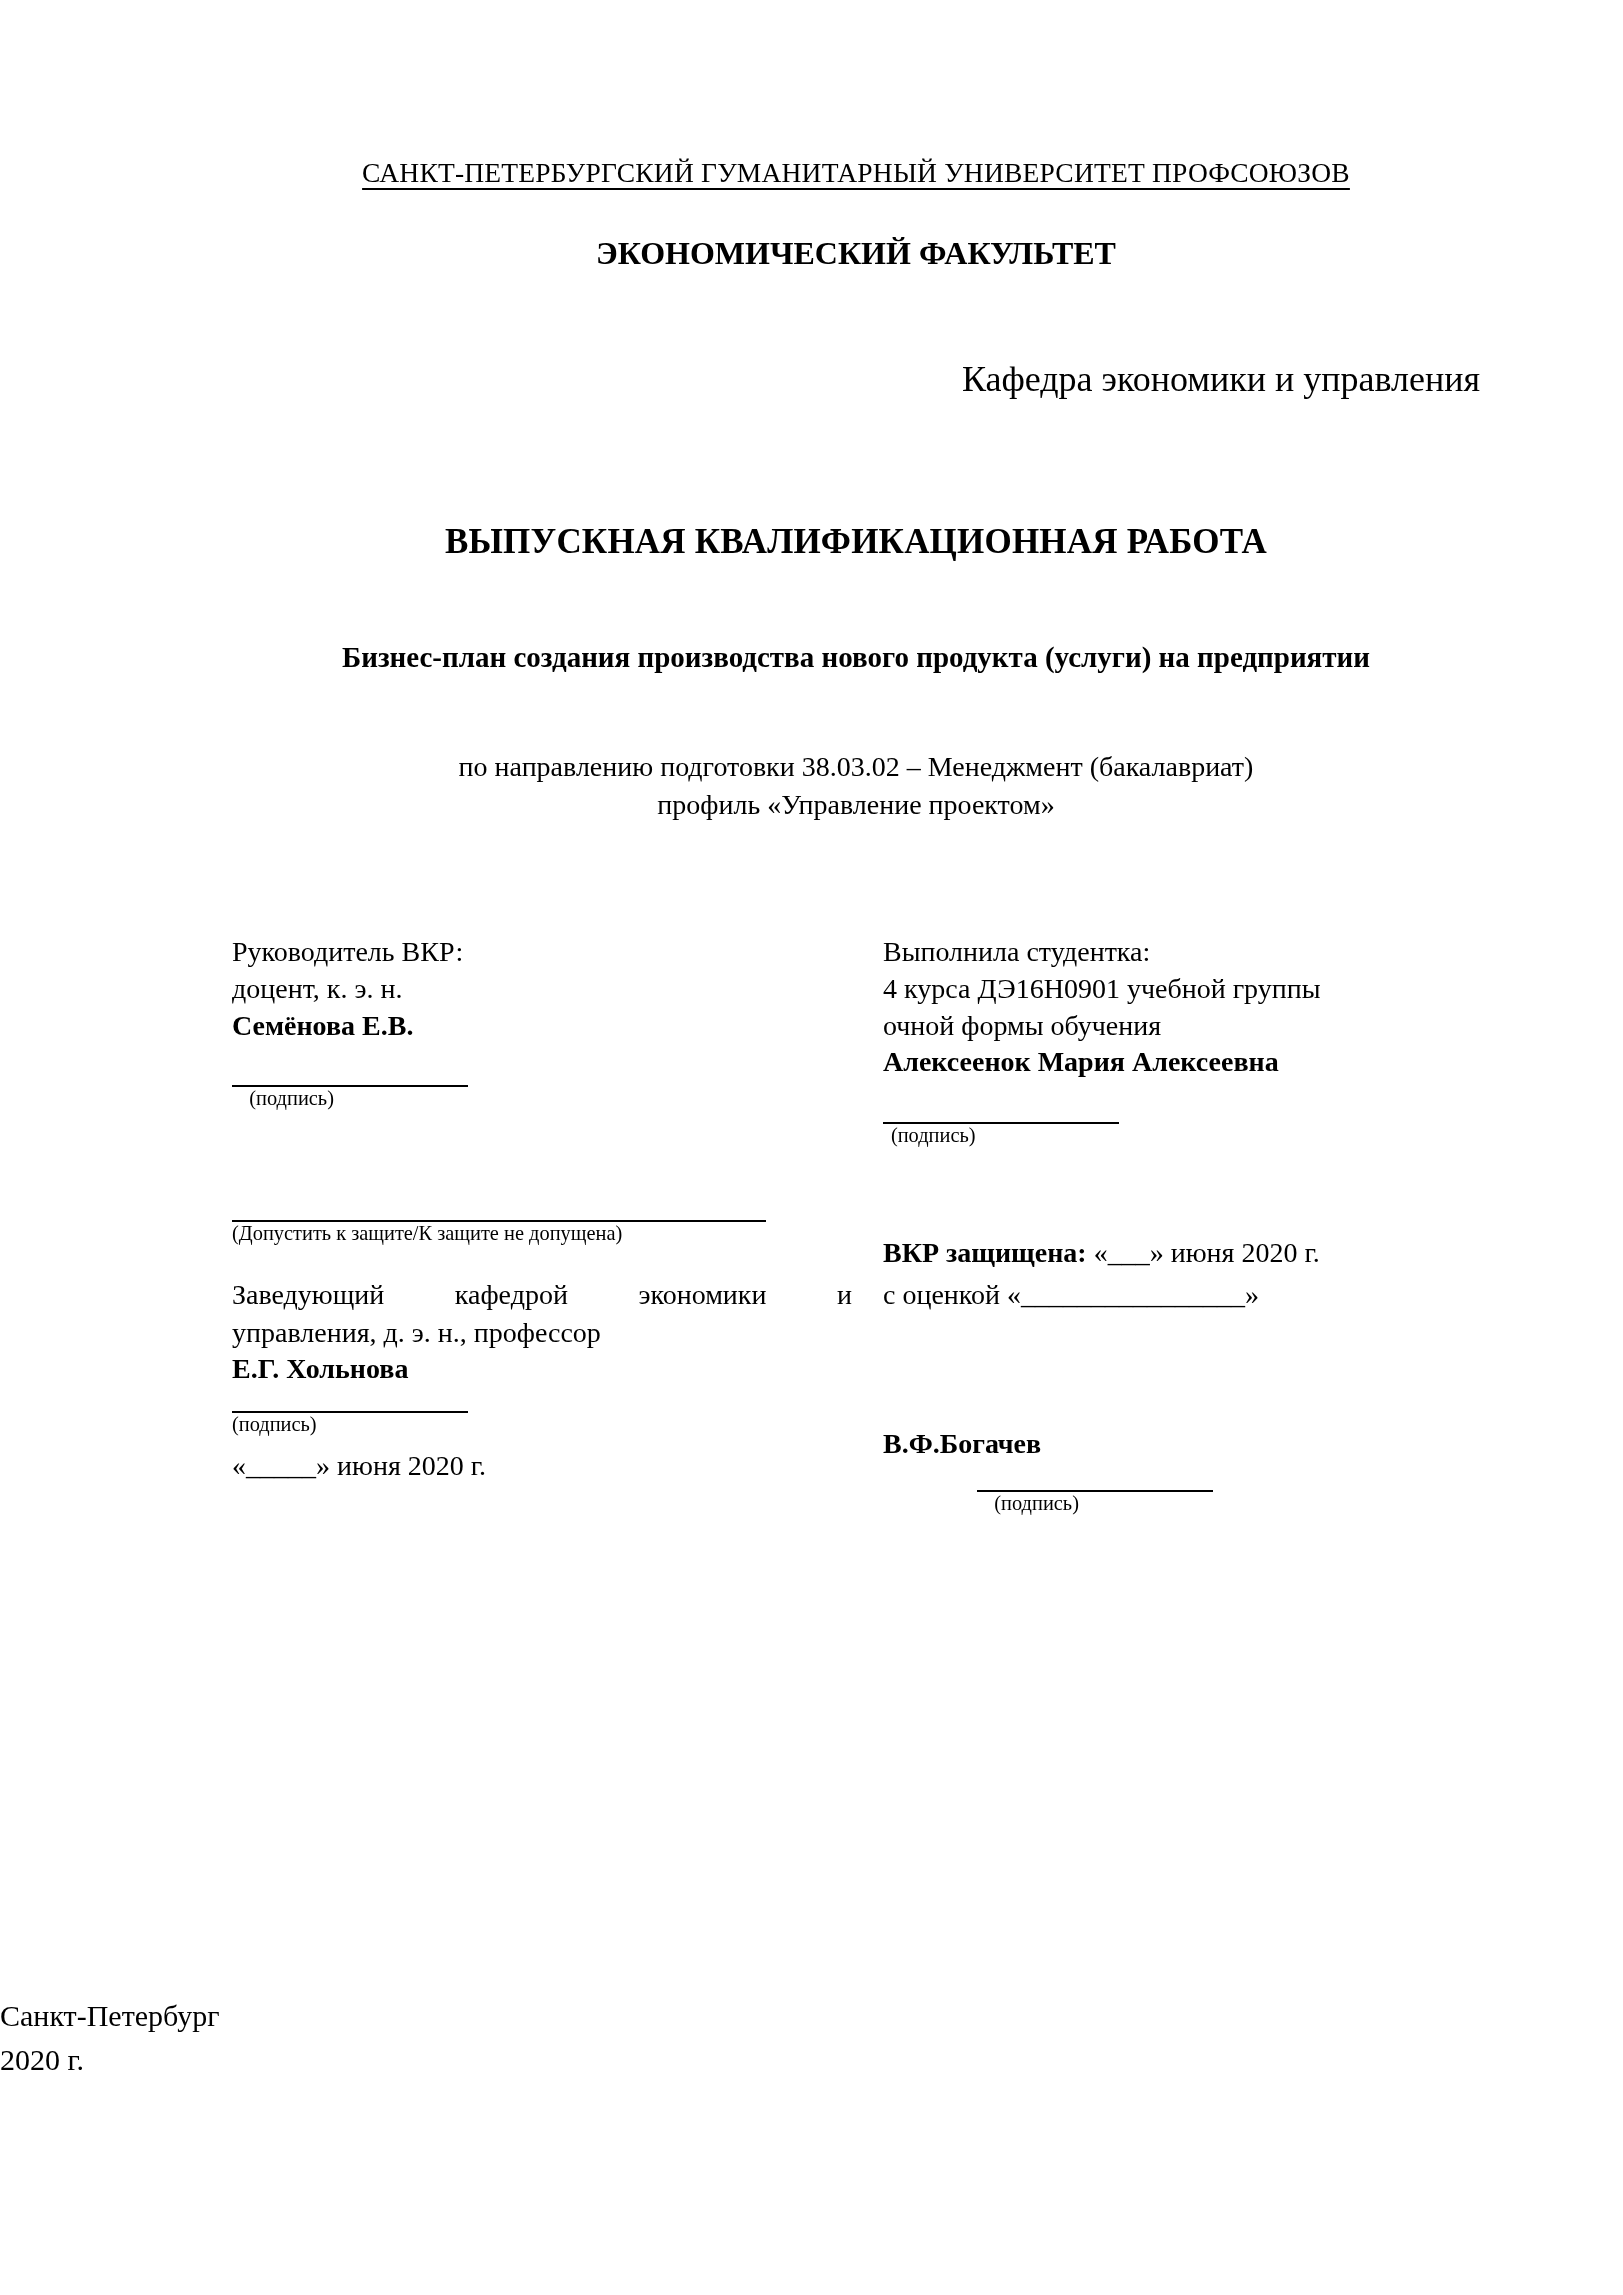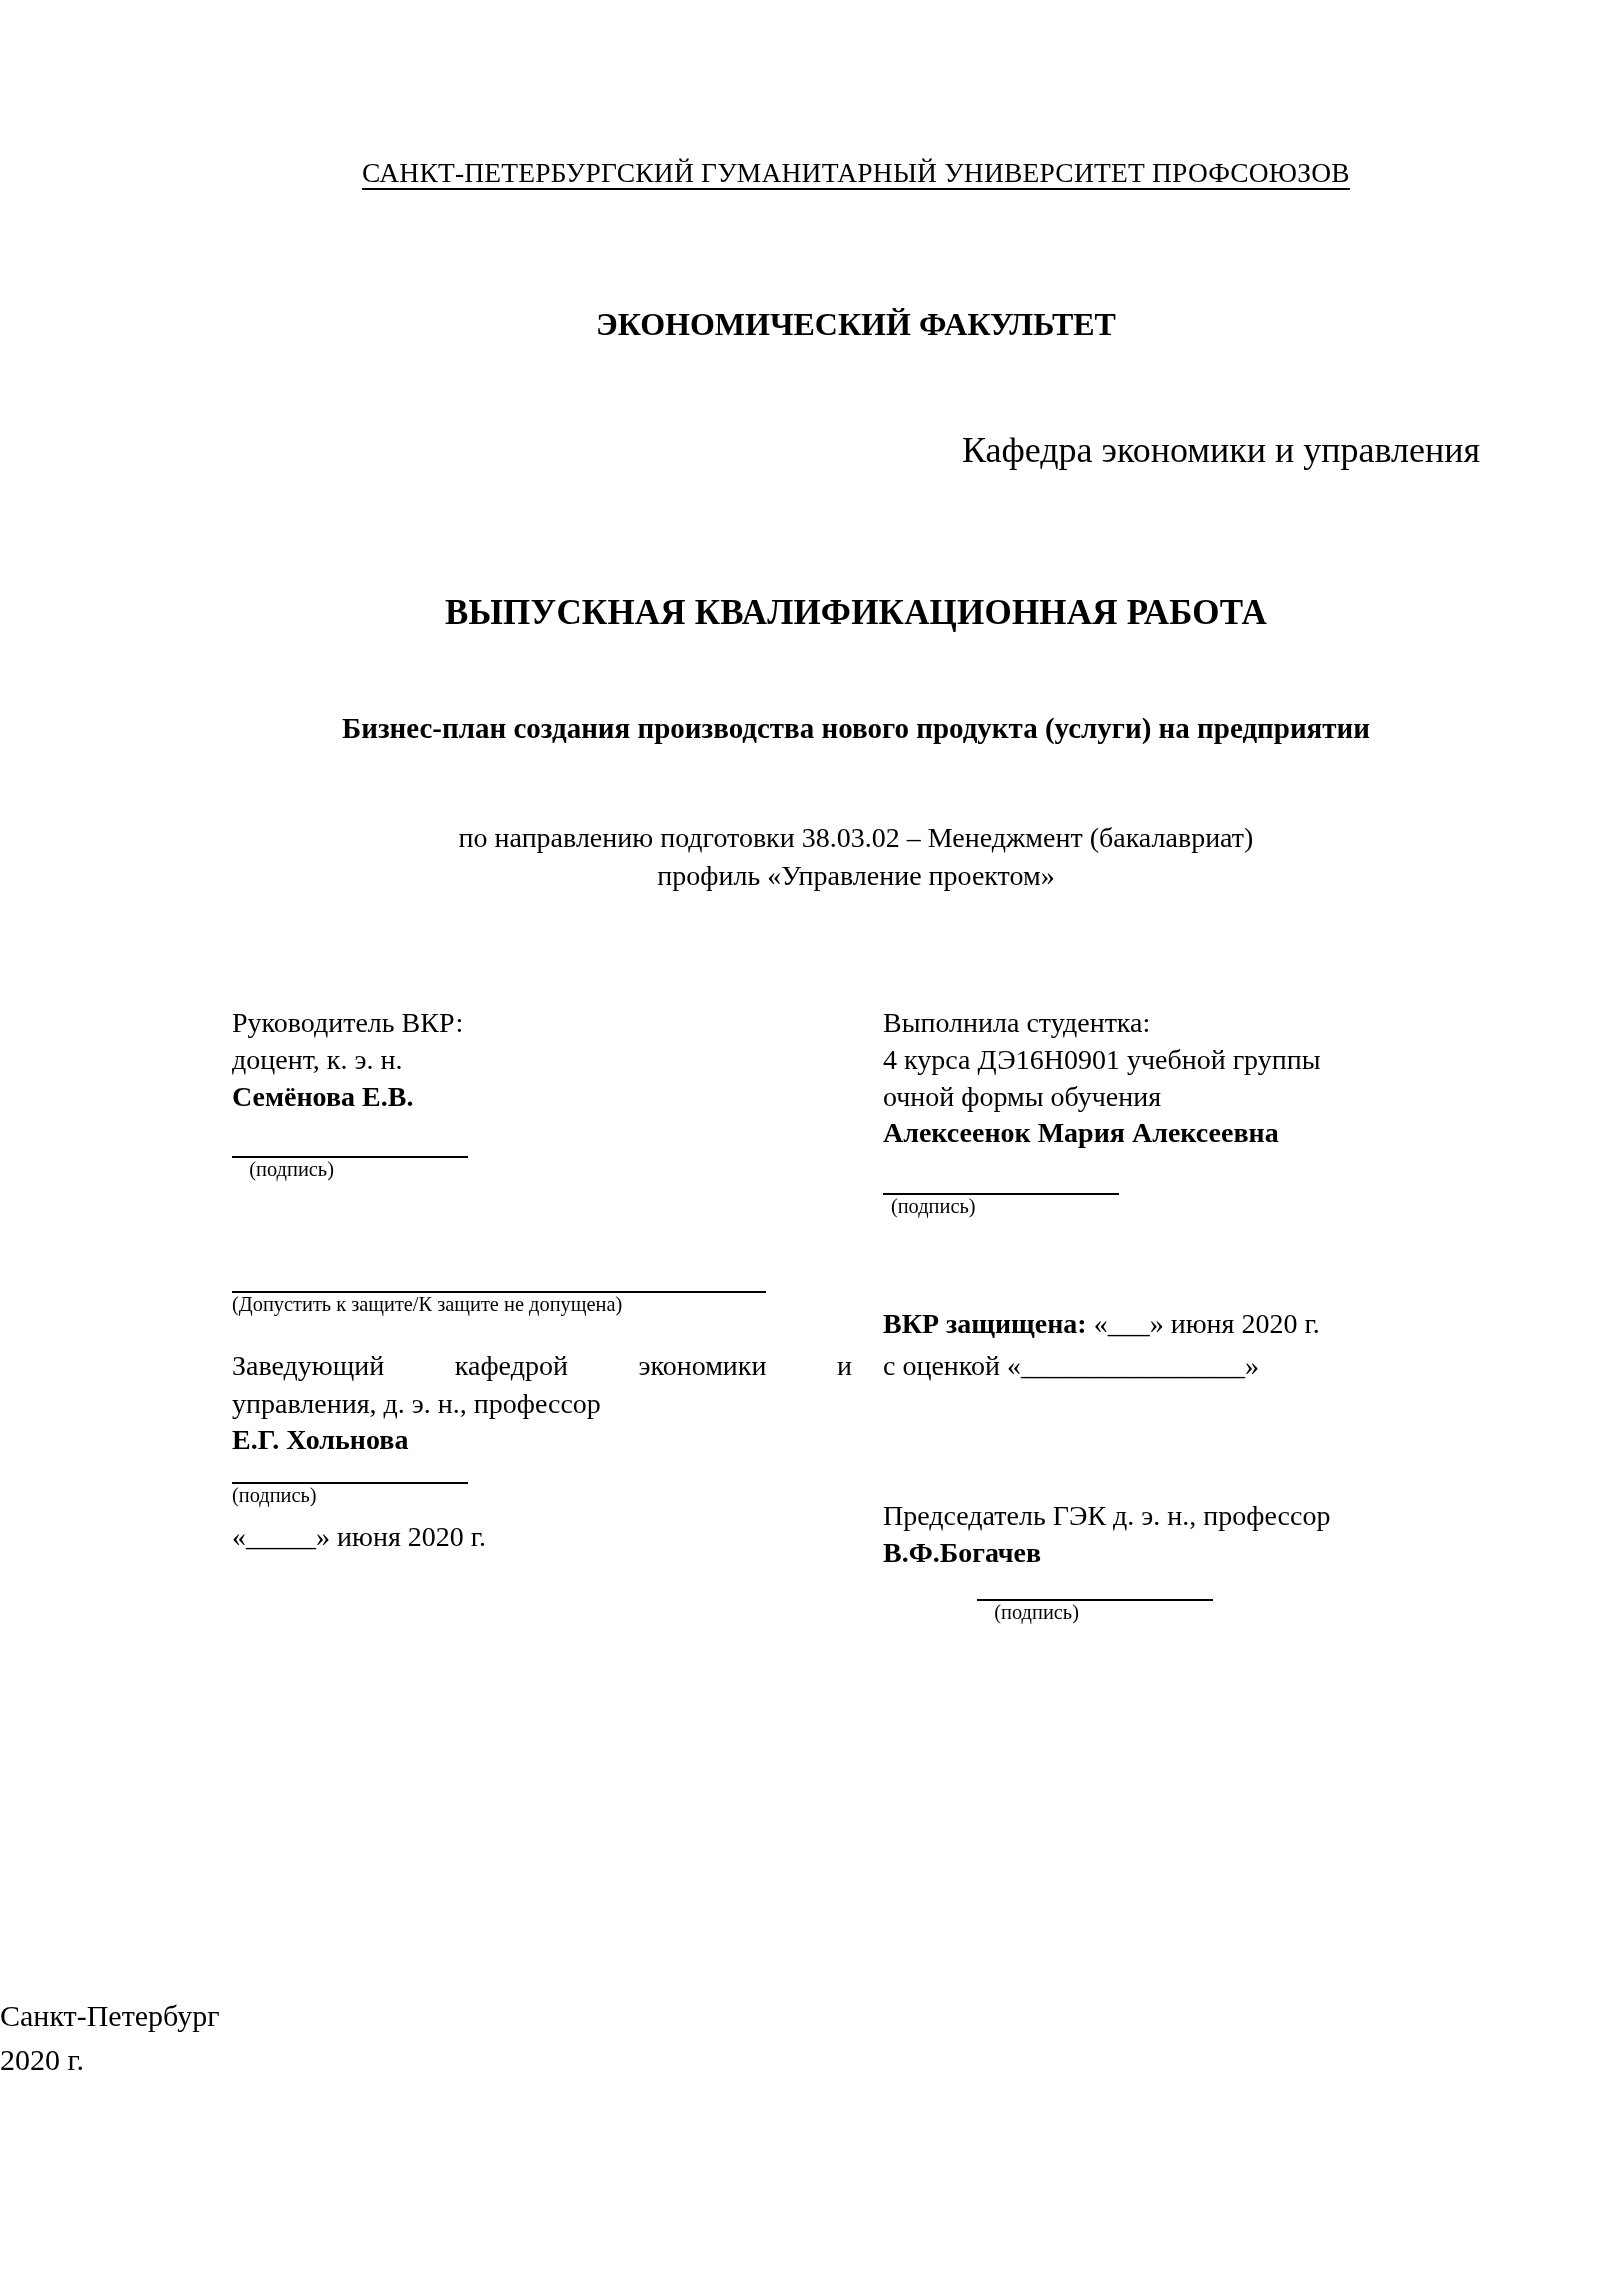--- a/index.html
+++ b/index.html
@@ -35,21 +35,21 @@
     letter-spacing: 0.2px;
     text-decoration: underline;
     text-underline-offset: 5.5px;
     white-space: nowrap;
   }
 
   .faculty {
     text-align: center;
     font-size: 32px;
     font-weight: bold;
-    margin-top: 117px;
+    margin-top: 46px;
   }
 
   .department {
     text-align: right;
     font-size: 36px;
     margin-top: 86px;
     padding-right: 7.9px;
   }
 
   .work-type {
@@ -241,21 +241,20 @@
 
         <div class="defended">
           <span class="b">ВКР защищена:</span>
           <span>«___» июня 2020 г.</span>
         </div>
         <div class="grade">с оценкой «________________»</div>
 
         <div class="gap-90"></div>
         <div class="gap-50"></div>
 
-        <div class="chair">Председатель ГЭК д. э. н., профессор</div>
         <div class="ln b">В.Ф.Богачев</div>
 
         <div class="sig-block-right-center">
           <div class="rule short" style="margin-top:27px;"></div>
           <div class="caption indent">(подпись)</div>
         </div>
       </div>
     </div>
   </div>
 

